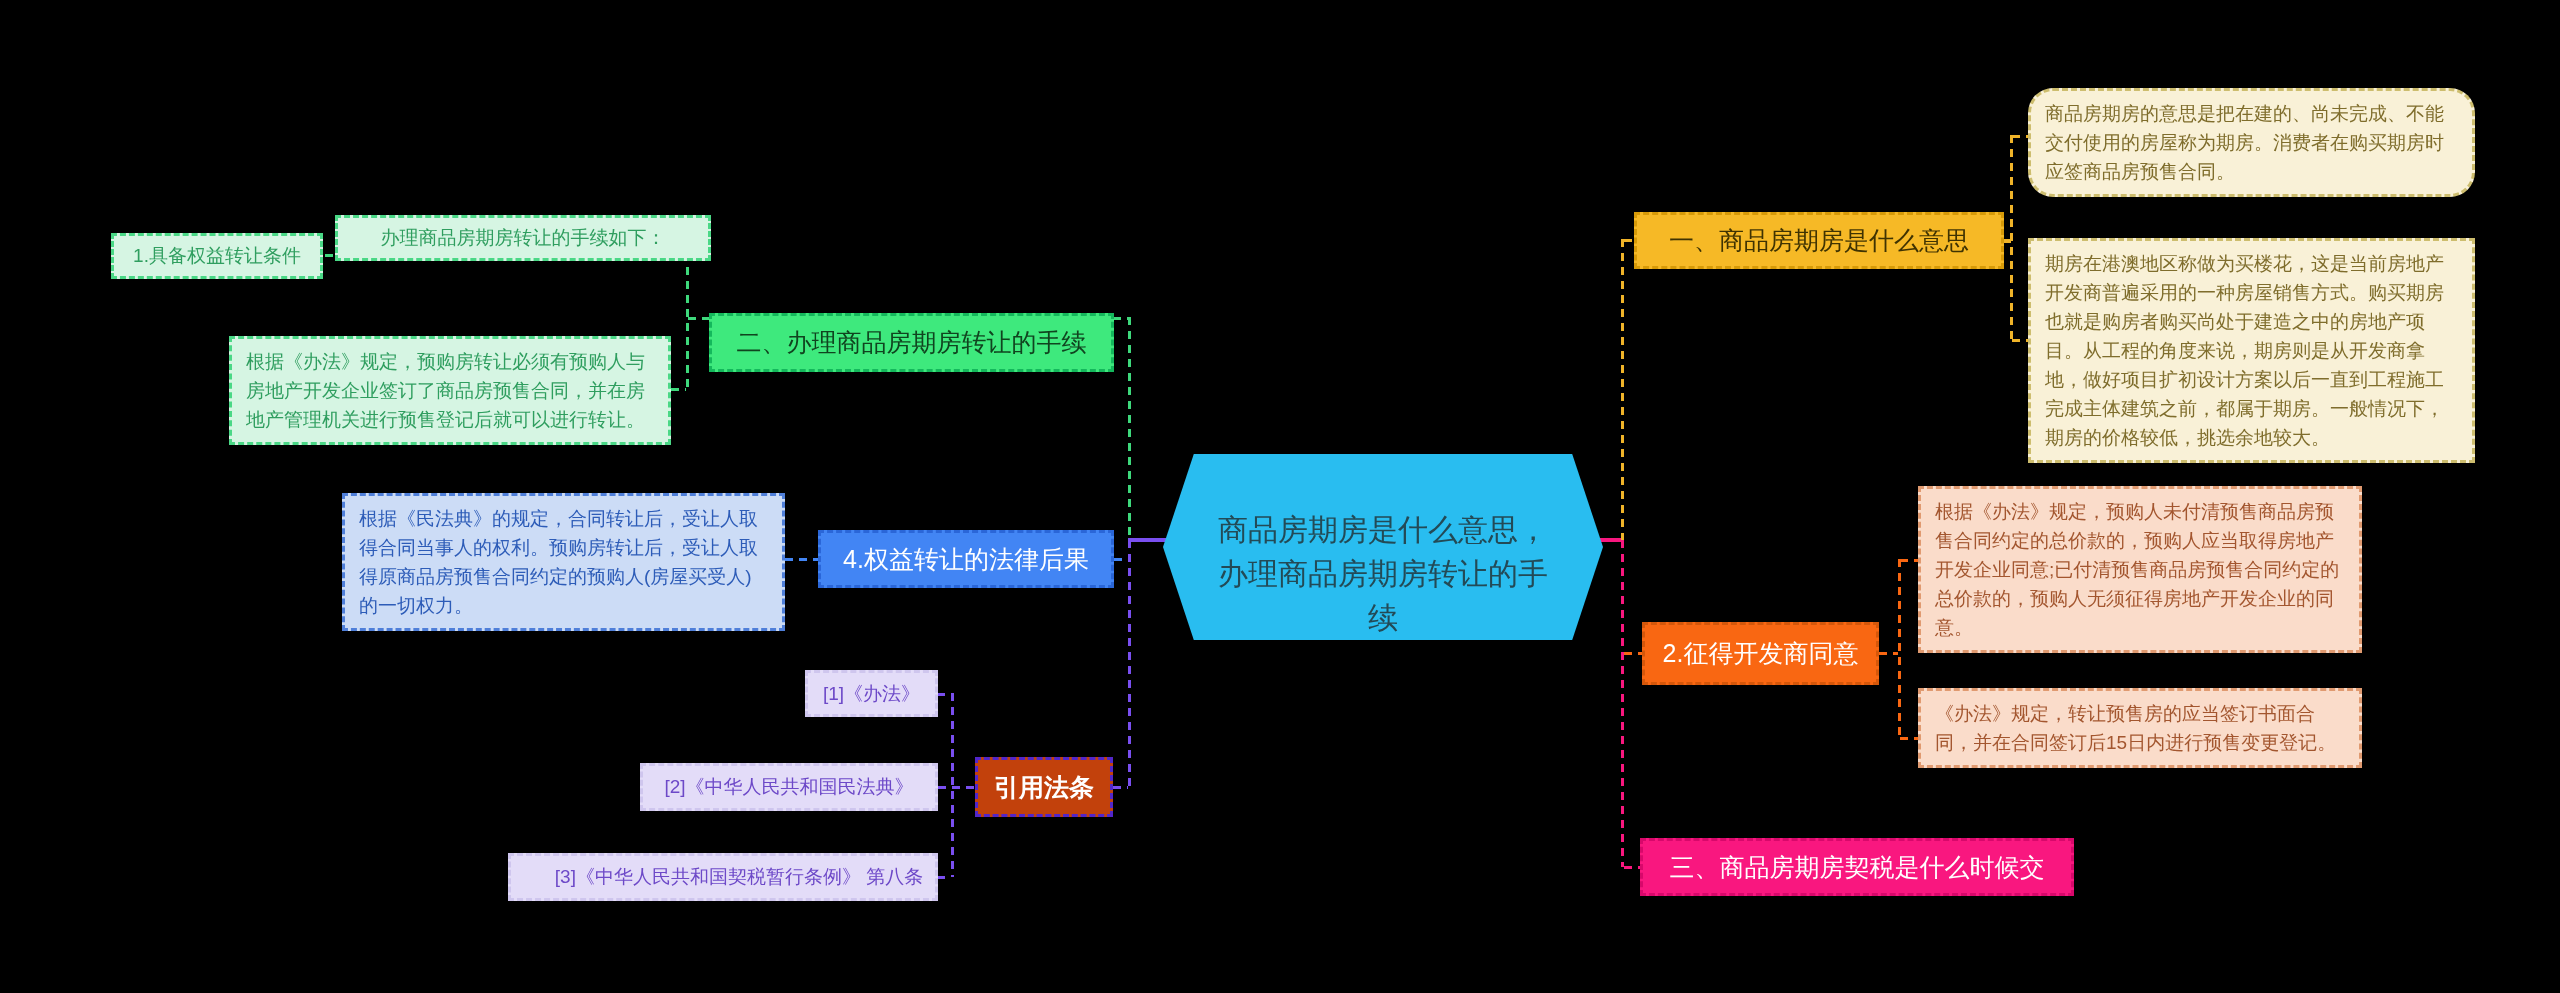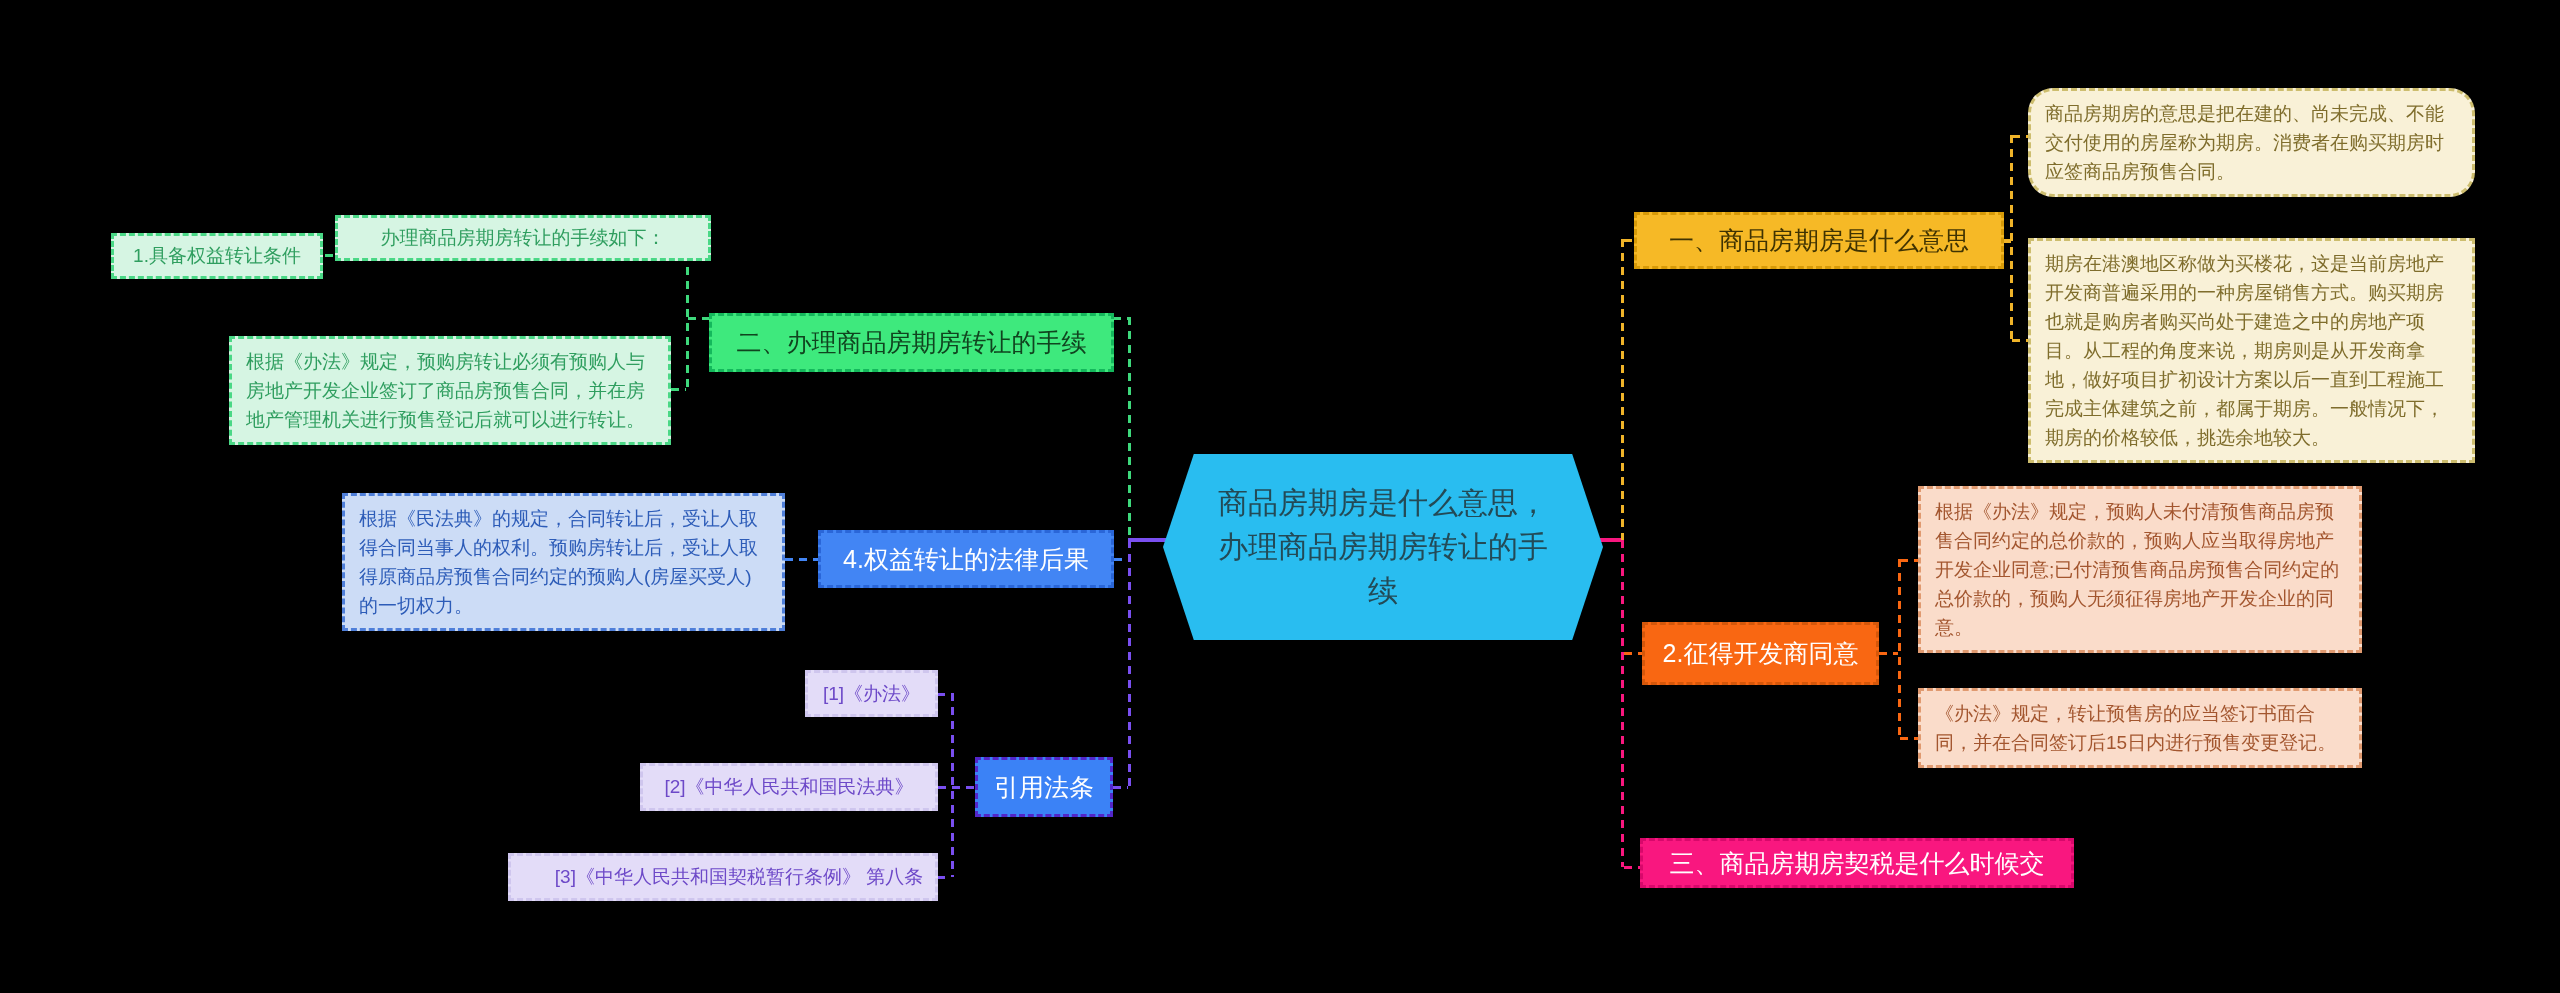--- a/index.html
+++ b/index.html
@@ -22,33 +22,33 @@
   .para{position:absolute;box-sizing:border-box;font-size:19px;line-height:29px;
         padding:8px 14px;text-align:left;}
 
   
   .green-node{background:#3ee97d;color:#10441f;border:3px dashed #14b85c;}
   .green-light{background:#d6f5e3;color:#2f9e5f;border:3px dashed #4ad886;}
   
   .blue-node{background:#4285f4;color:#ffffff;border:3px dashed #2a66d8;}
   .blue-light{background:#ccdcf6;color:#2d5cb8;border:3px dashed #4f7fd9;}
   
-  .purple-node{background:#3b82f6;color:#ffffff;border:3px dashed #5226c9;}
+  .purple-node{background:#c2410c;color:#ffffff;border:3px dashed #5226c9;font-weight:bold;}
   .purple-light{background:#e3dcf8;color:#6d49c8;border:3px dashed #cfc6ee;}
   
   .yellow-node{background:#f6b926;color:#3f3302;border:3px dashed #d79a08;}
   .cream-light{background:#f9f1d7;color:#7f6d2c;border:3px dashed #cdbd6e;}
   
   .orange-node{background:#f96712;color:#ffffff;border:3px dashed #d5570a;}
   .peach-light{background:#fadcca;color:#a3562f;border:3px dashed #e09a70;}
   
   .pink-node{background:#f9177f;color:#ffffff;border:3px dashed #d8086b;}
 
   .hexagon{position:absolute;background:#29bdf0;color:#234a56;
-           display:flex;align-items:center;justify-content:center;text-align:center;
+           display:flex;align-items:flex-end;justify-content:center;text-align:center;
            font-size:30px;line-height:44px;padding:0 52px;box-sizing:border-box;
            clip-path:polygon(0 50%,7% 0,93% 0,100% 50%,93% 100%,7% 100%);}
 </style>
 </head>
 <body>
 
 <div class="canvas">
 
   <div class="dash-h" style="left:297px;top:254px;width:38px;--c:#3ed97c"></div>
   <div class="dash-v" style="left:686px;top:253px;height:136px;--c:#3ed97c"></div>
@@ -136,17 +136,17 @@
   <div class="node orange-node" style="left:1642px;top:622px;width:237px;height:63px;">
     <span>2.征得开发商同意</span>
   </div>
   <div class="para peach-light" style="left:1918px;top:486px;width:444px;">
     <span>根据《办法》规定，预购人未付清预售商品房预售合同约定的总价款的，预购人应当取得房地产开发企业同意;已付清预售商品房预售合同约定的总价款的，预购人无须征得房地产开发企业的同意。</span>
   </div>
   <div class="para peach-light" style="left:1918px;top:688px;width:444px;">
     <span>《办法》规定，转让预售房的应当签订书面合同，并在合同签订后15日内进行预售变更登记。</span>
   </div>
 
-  <div class="node pink-node" style="left:1640px;top:838px;width:434px;height:50px;justify-content:center;">
+  <div class="node pink-node" style="left:1640px;top:838px;width:434px;height:58px;justify-content:center;">
     <span>三、商品房期房契税是什么时候交</span>
   </div>
 
 </div>
 
 </body></html>

